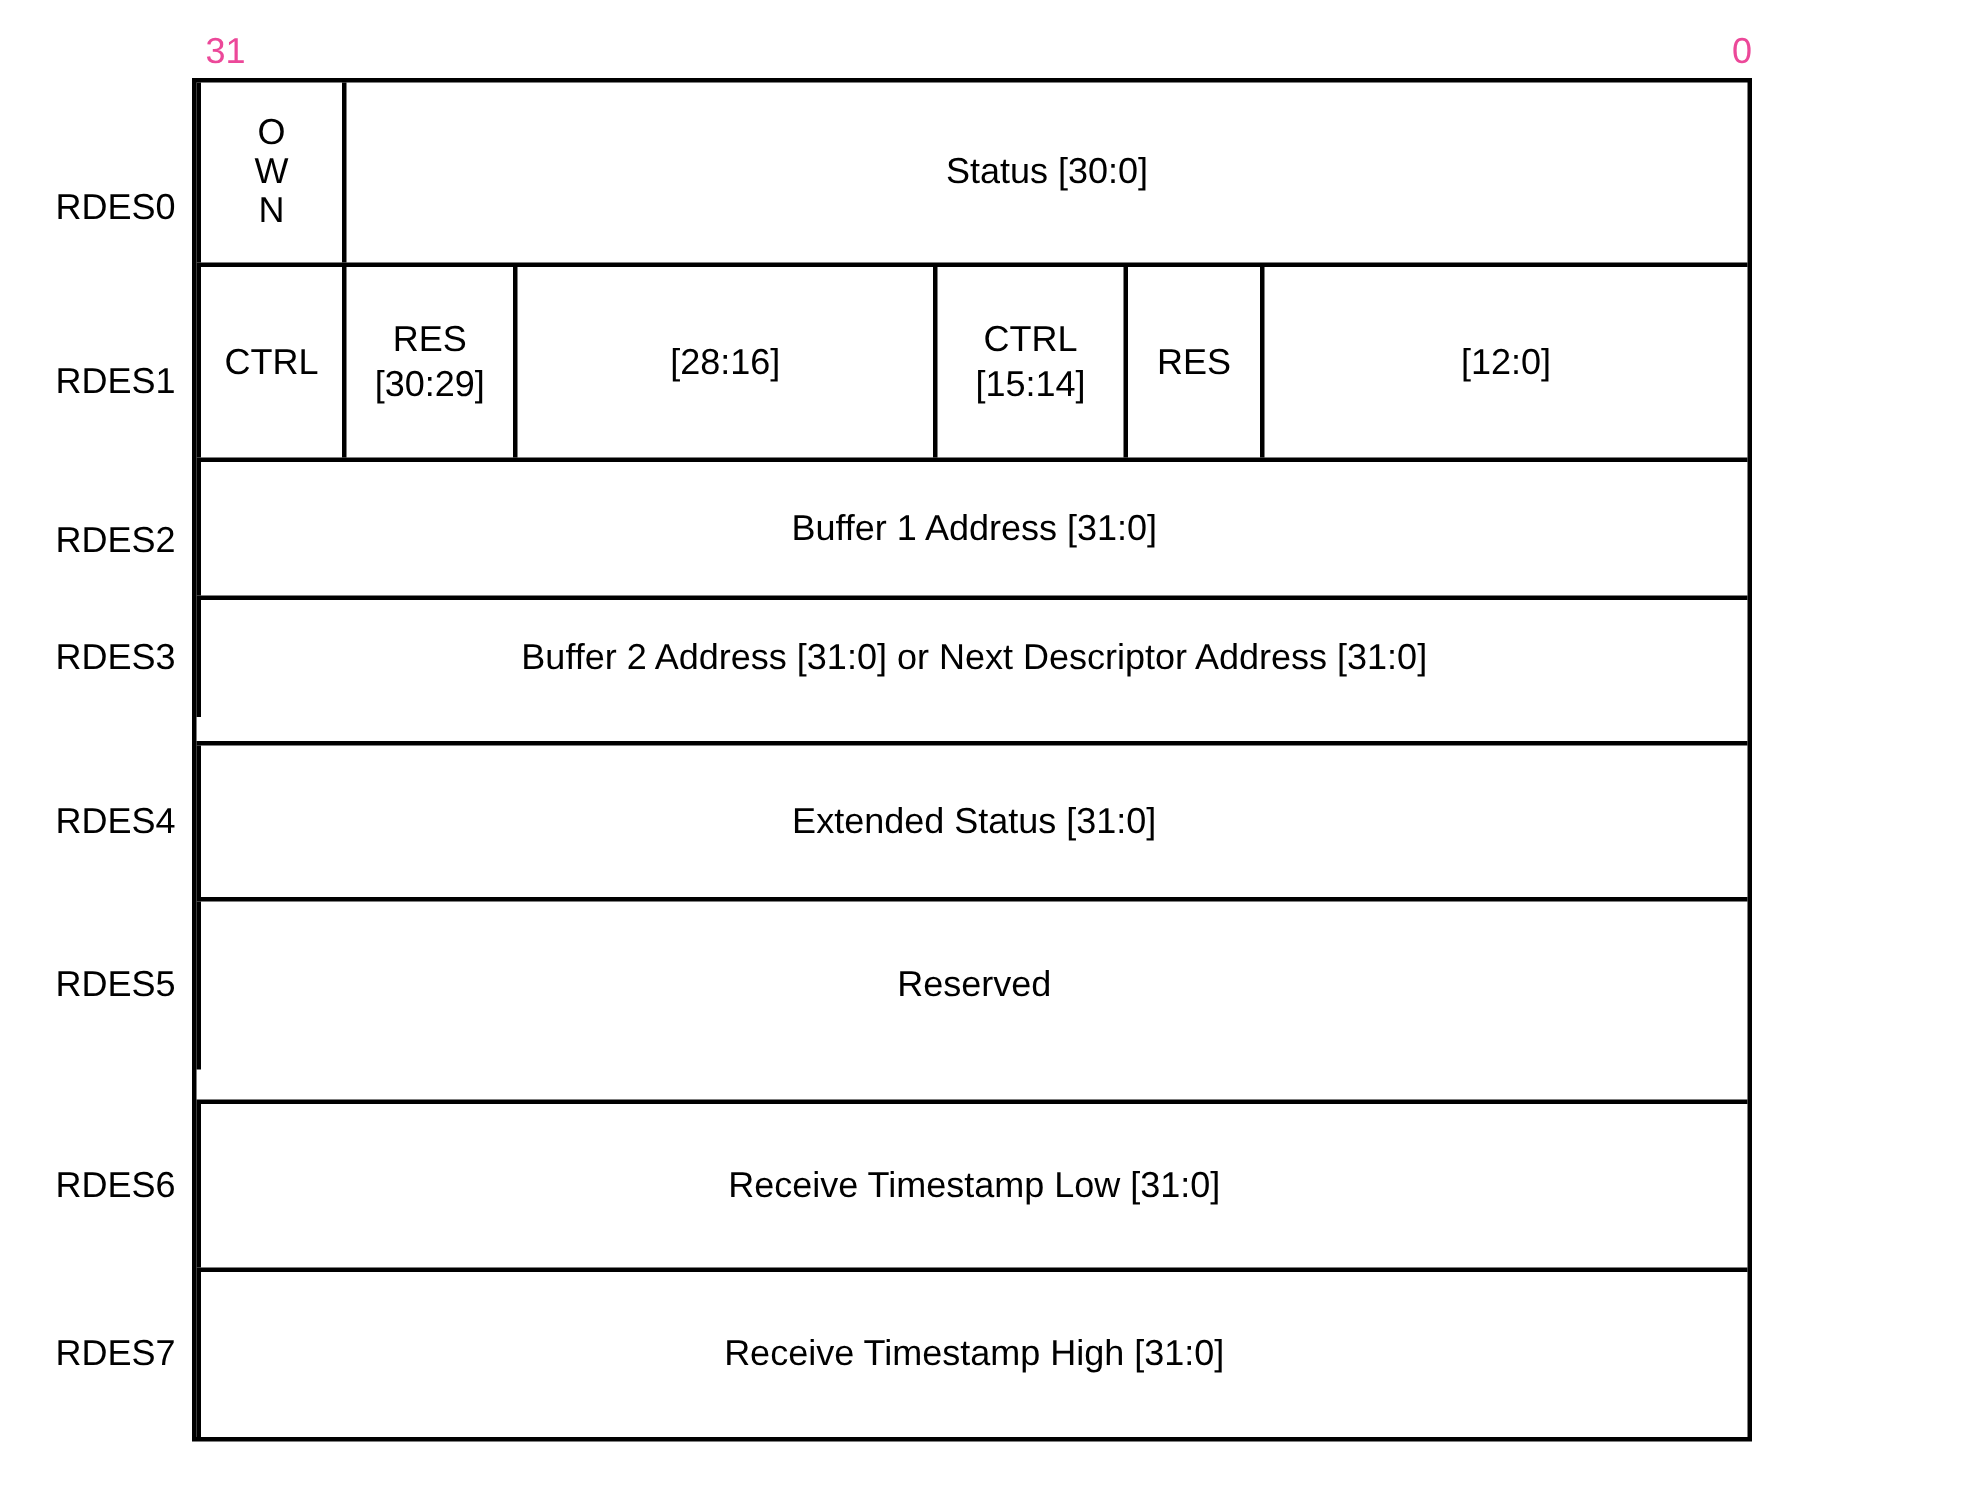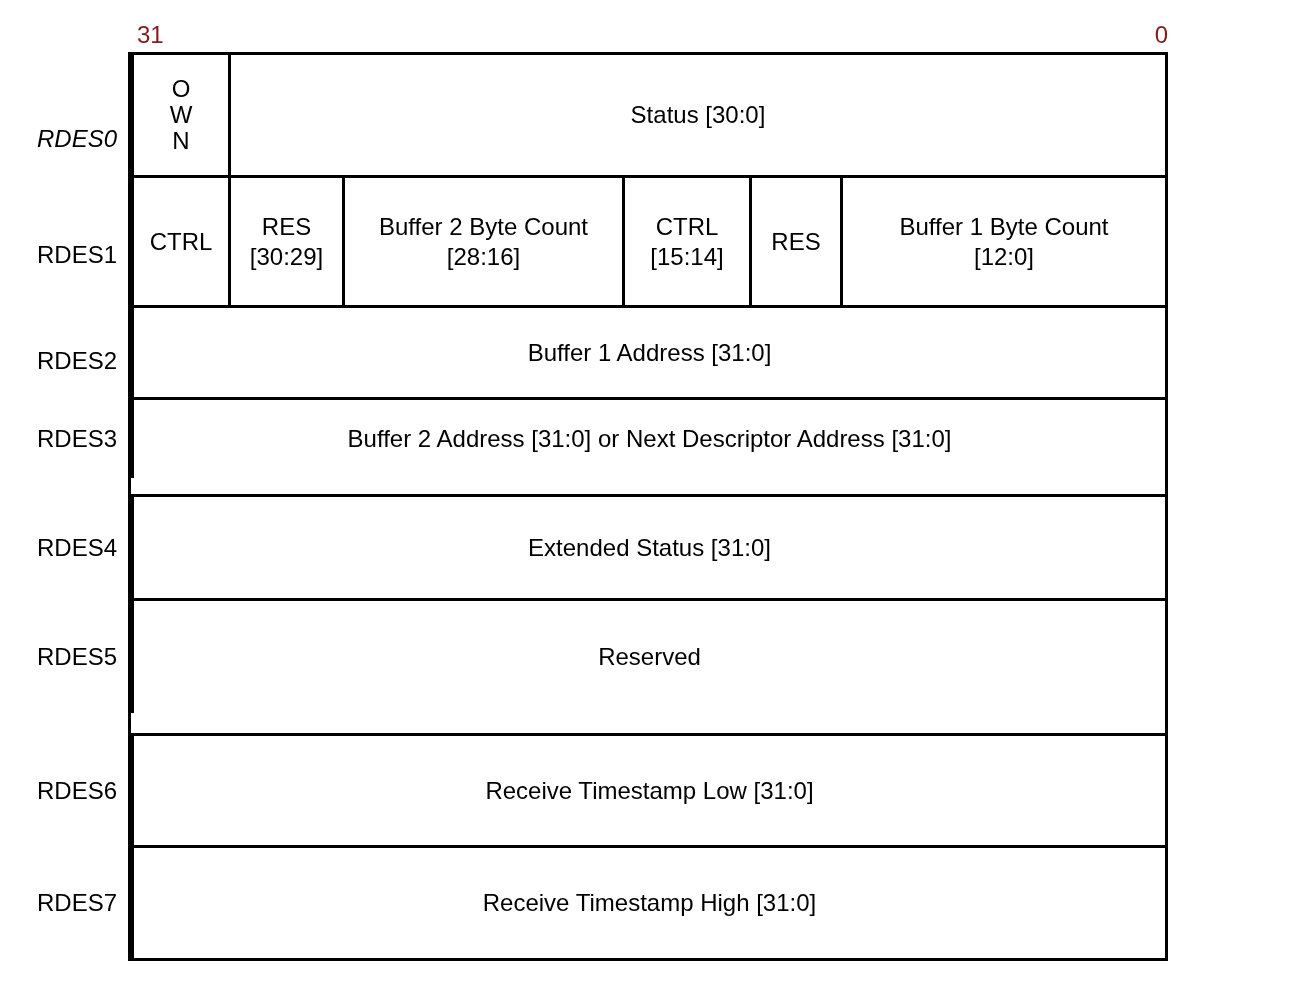--- a/index.html
+++ b/index.html
@@ -14,21 +14,21 @@
     background: #ffffff;
     font-family: "Liberation Sans", sans-serif;
     color: #000000;
     overflow: hidden;
   }
   .bit-label {
     position: absolute;
     top: 22px;
     font-size: 24px;
     line-height: 26px;
-    color: #7f1d1d;
+    color: #ec4899;
     white-space: nowrap;
   }
   .bit-label.left  { left: 137px; }
   .bit-label.right { right: 146px; text-align: right; }
 
   .desc-table {
     position: absolute;
     left: 128px;
     top: 52px;
     width: 1040px;
@@ -55,21 +55,21 @@
 
   .row-label {
     position: absolute;
     right: calc(100% + 14px);
     top: 50%;
     transform: translateY(-50%);
     font-size: 24px;
     white-space: nowrap;
     color: #000;
   }
-  .row-label.shift24 { top: calc(50% + 24px); font-style: italic; }
+  .row-label.shift24 { top: calc(50% + 24px); }
   .row-label.shift13 { top: calc(50% + 13px); }
   .row-label.shift8  { top: calc(50% + 8px); }
 
   .cell {
     box-sizing: border-box;
     border-left: 3px solid #000;
     display: flex;
     flex-direction: column;
     align-items: center;
     justify-content: center;
@@ -115,32 +115,30 @@
     <div class="row r1">
       <div class="row-label shift13">RDES1</div>
       <div class="cell w-b31">
         <span class="ln">CTRL</span>
       </div>
       <div class="cell w-res3029">
         <span class="ln">RES</span>
         <span class="ln">[30:29]</span>
       </div>
       <div class="cell w-b2bc">
-        <span class="ln">Buffer 2 Byte Count</span>
         <span class="ln">[28:16]</span>
       </div>
       <div class="cell w-ctrl15">
         <span class="ln">CTRL</span>
         <span class="ln">[15:14]</span>
       </div>
       <div class="cell w-res13">
         <span class="ln">RES</span>
       </div>
       <div class="cell w-rest">
-        <span class="ln">Buffer 1 Byte Count</span>
         <span class="ln">[12:0]</span>
       </div>
     </div>
 
     <div class="row r2">
       <div class="row-label shift8">RDES2</div>
       <div class="cell w-rest">
         <span class="ln">Buffer 1 Address [31:0]</span>
       </div>
     </div>

